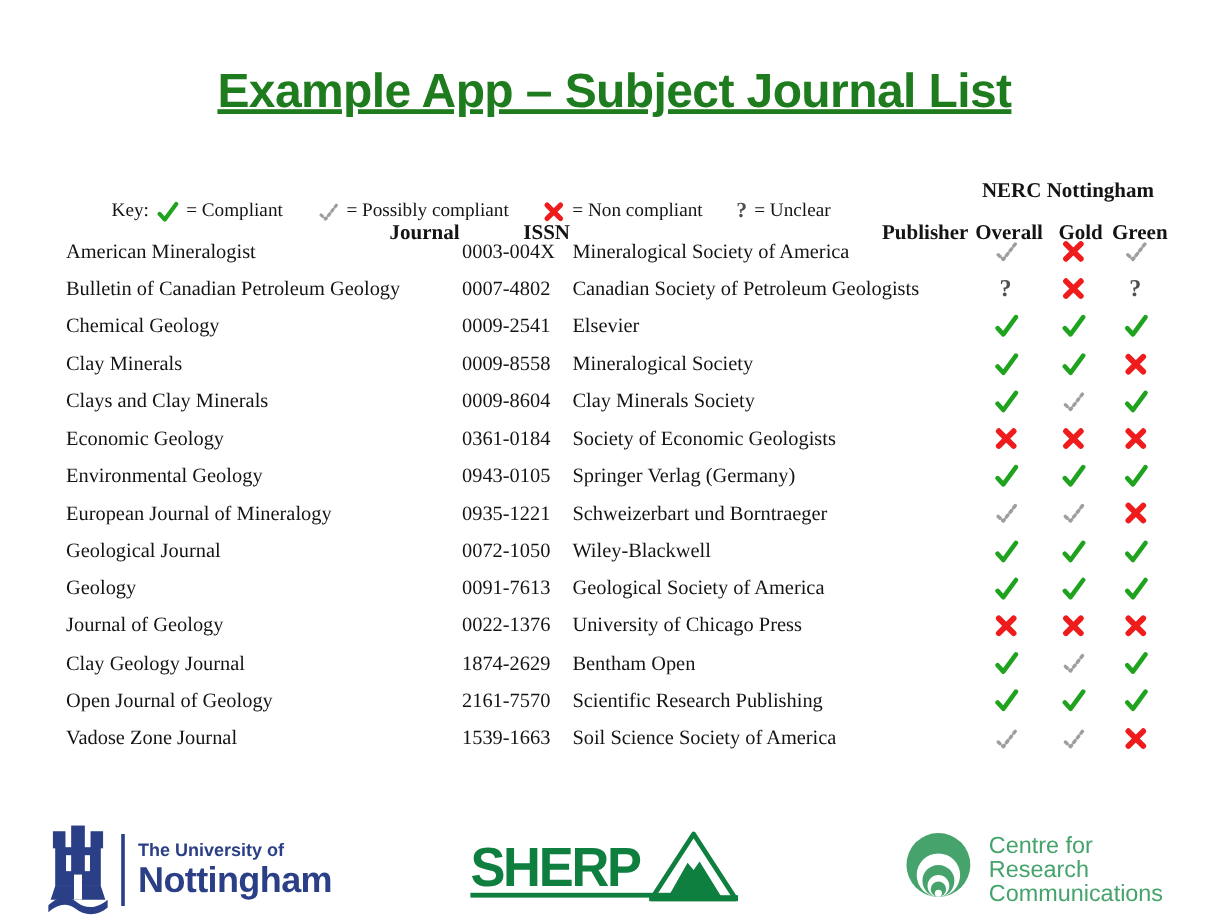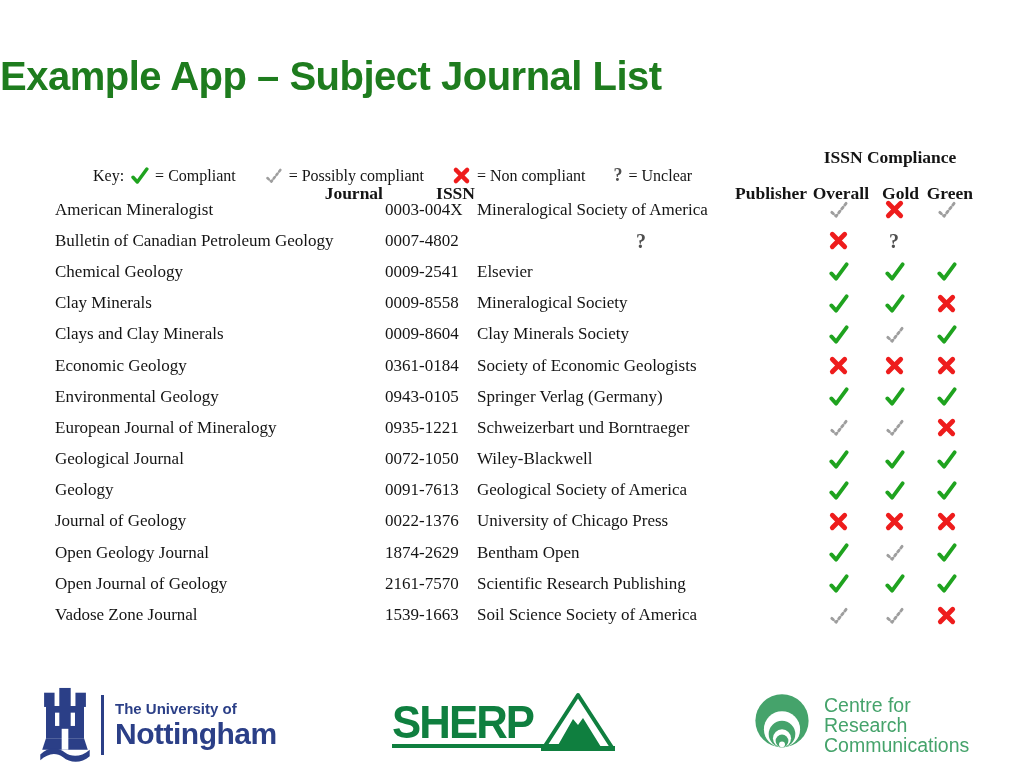--- a/index.html
+++ b/index.html
@@ -4,23 +4,24 @@
 <style>
   html,body{margin:0;padding:0;}
   body{
     width:1024px;height:768px;background:#ffffff;position:relative;overflow:hidden;
     font-family:"Liberation Serif",serif;color:#141414;
   }
   *{box-sizing:border-box;}
 
   .title{
     position:absolute;top:50px;left:0;width:1024px;margin:0;
-    font-family:"Liberation Sans",sans-serif;
+    text-align:center;font-family:"Liberation Sans",sans-serif;
     font-size:40px;line-height:52px;font-weight:700;letter-spacing:-0.5px;
     color:#1E7C1E;
+    text-decoration:underline;
   }
 
   .sheet{position:absolute;left:53px;top:130px;width:920px;}
 
   .key-row{
     display:grid;grid-template-columns:754px 166px;height:30px;align-items:center;
     font-size:16px;
   }
   .key-left{display:flex;align-items:center;gap:28px;padding-left:40px;}
   .key-item{display:flex;align-items:center;gap:6px;white-space:nowrap;margin-top:36px;}
@@ -102,21 +103,21 @@
                 <path d="M17.5 4.5 L4.5 17.5" fill="none" stroke="#EE1C1C" stroke-width="5" stroke-linecap="round" stroke-linejoin="round"></path>
               </svg>
             </span>
           <span>= Non compliant</span>
         </span>
         <span class="key-item">
           <span class="icon-slot"><span class="q-mark" style="color: rgb(79, 79, 79);">?</span></span>
           <span>= Unclear</span>
         </span>
       </div>
-      <div class="key-right">ISSN Compliance</div>
+      <div class="key-right">NERC Nottingham</div>
     </div>
 
     <div class="header-row grid-cols">
       <span class="th">Journal</span>
       <span class="th">ISSN</span>
       <span class="th">Publisher</span>
       <span class="th">Overall</span>
       <span class="th">Gold</span>
       <span class="th">Green</span>
     </div>
@@ -140,20 +141,21 @@
     <span class="td td-mark">
             <svg viewBox="0 0 22 22" class="mark-svg">
               <path d="M4 14 L8.5 18 L19 4.5" fill="none" stroke="#9E9E9E" stroke-width="3" stroke-linecap="round" stroke-linejoin="round" stroke-dasharray="2.2 3"></path>
             </svg>
           </span>
   </div>
 
   <div class="row grid-cols">
     <span class="td td-journal">Bulletin of Canadian Petroleum Geology</span>
     <span class="td td-issn">0007-4802</span>
+    <span class="td td-publisher">Canadian Society of Petroleum Geologists</span>
     <span class="td td-mark">
             <span class="q-mark" style="color: rgb(79, 79, 79);">?</span>
           </span>
     <span class="td td-mark">
             <svg viewBox="0 0 22 22" class="mark-svg">
               <path d="M4.5 4.5 L17.5 17.5" fill="none" stroke="#EE1C1C" stroke-width="5" stroke-linecap="round" stroke-linejoin="round"></path>
               <path d="M17.5 4.5 L4.5 17.5" fill="none" stroke="#EE1C1C" stroke-width="5" stroke-linecap="round" stroke-linejoin="round"></path>
             </svg>
           </span>
     <span class="td td-mark">
@@ -352,21 +354,21 @@
           </span>
     <span class="td td-mark">
             <svg viewBox="0 0 22 22" class="mark-svg">
               <path d="M4.5 4.5 L17.5 17.5" fill="none" stroke="#EE1C1C" stroke-width="5" stroke-linecap="round" stroke-linejoin="round"></path>
               <path d="M17.5 4.5 L4.5 17.5" fill="none" stroke="#EE1C1C" stroke-width="5" stroke-linecap="round" stroke-linejoin="round"></path>
             </svg>
           </span>
   </div>
 
   <div class="row grid-cols">
-    <span class="td td-journal">Open Geology Journal</span>
+    <span class="td td-journal">Clay Geology Journal</span>
     <span class="td td-issn">1874-2629</span>
     <span class="td td-publisher">Bentham Open</span>
     <span class="td td-mark">
             <svg viewBox="0 0 22 22" class="mark-svg">
               <path d="M3.5 13 L8.5 18.5 L19.5 3.5" fill="none" stroke="#1FA31F" stroke-width="4" stroke-linecap="round" stroke-linejoin="round"></path>
             </svg>
           </span>
     <span class="td td-mark">
             <svg viewBox="0 0 22 22" class="mark-svg">
               <path d="M4 14 L8.5 18 L19 4.5" fill="none" stroke="#9E9E9E" stroke-width="3" stroke-linecap="round" stroke-linejoin="round" stroke-dasharray="2.2 3"></path>

